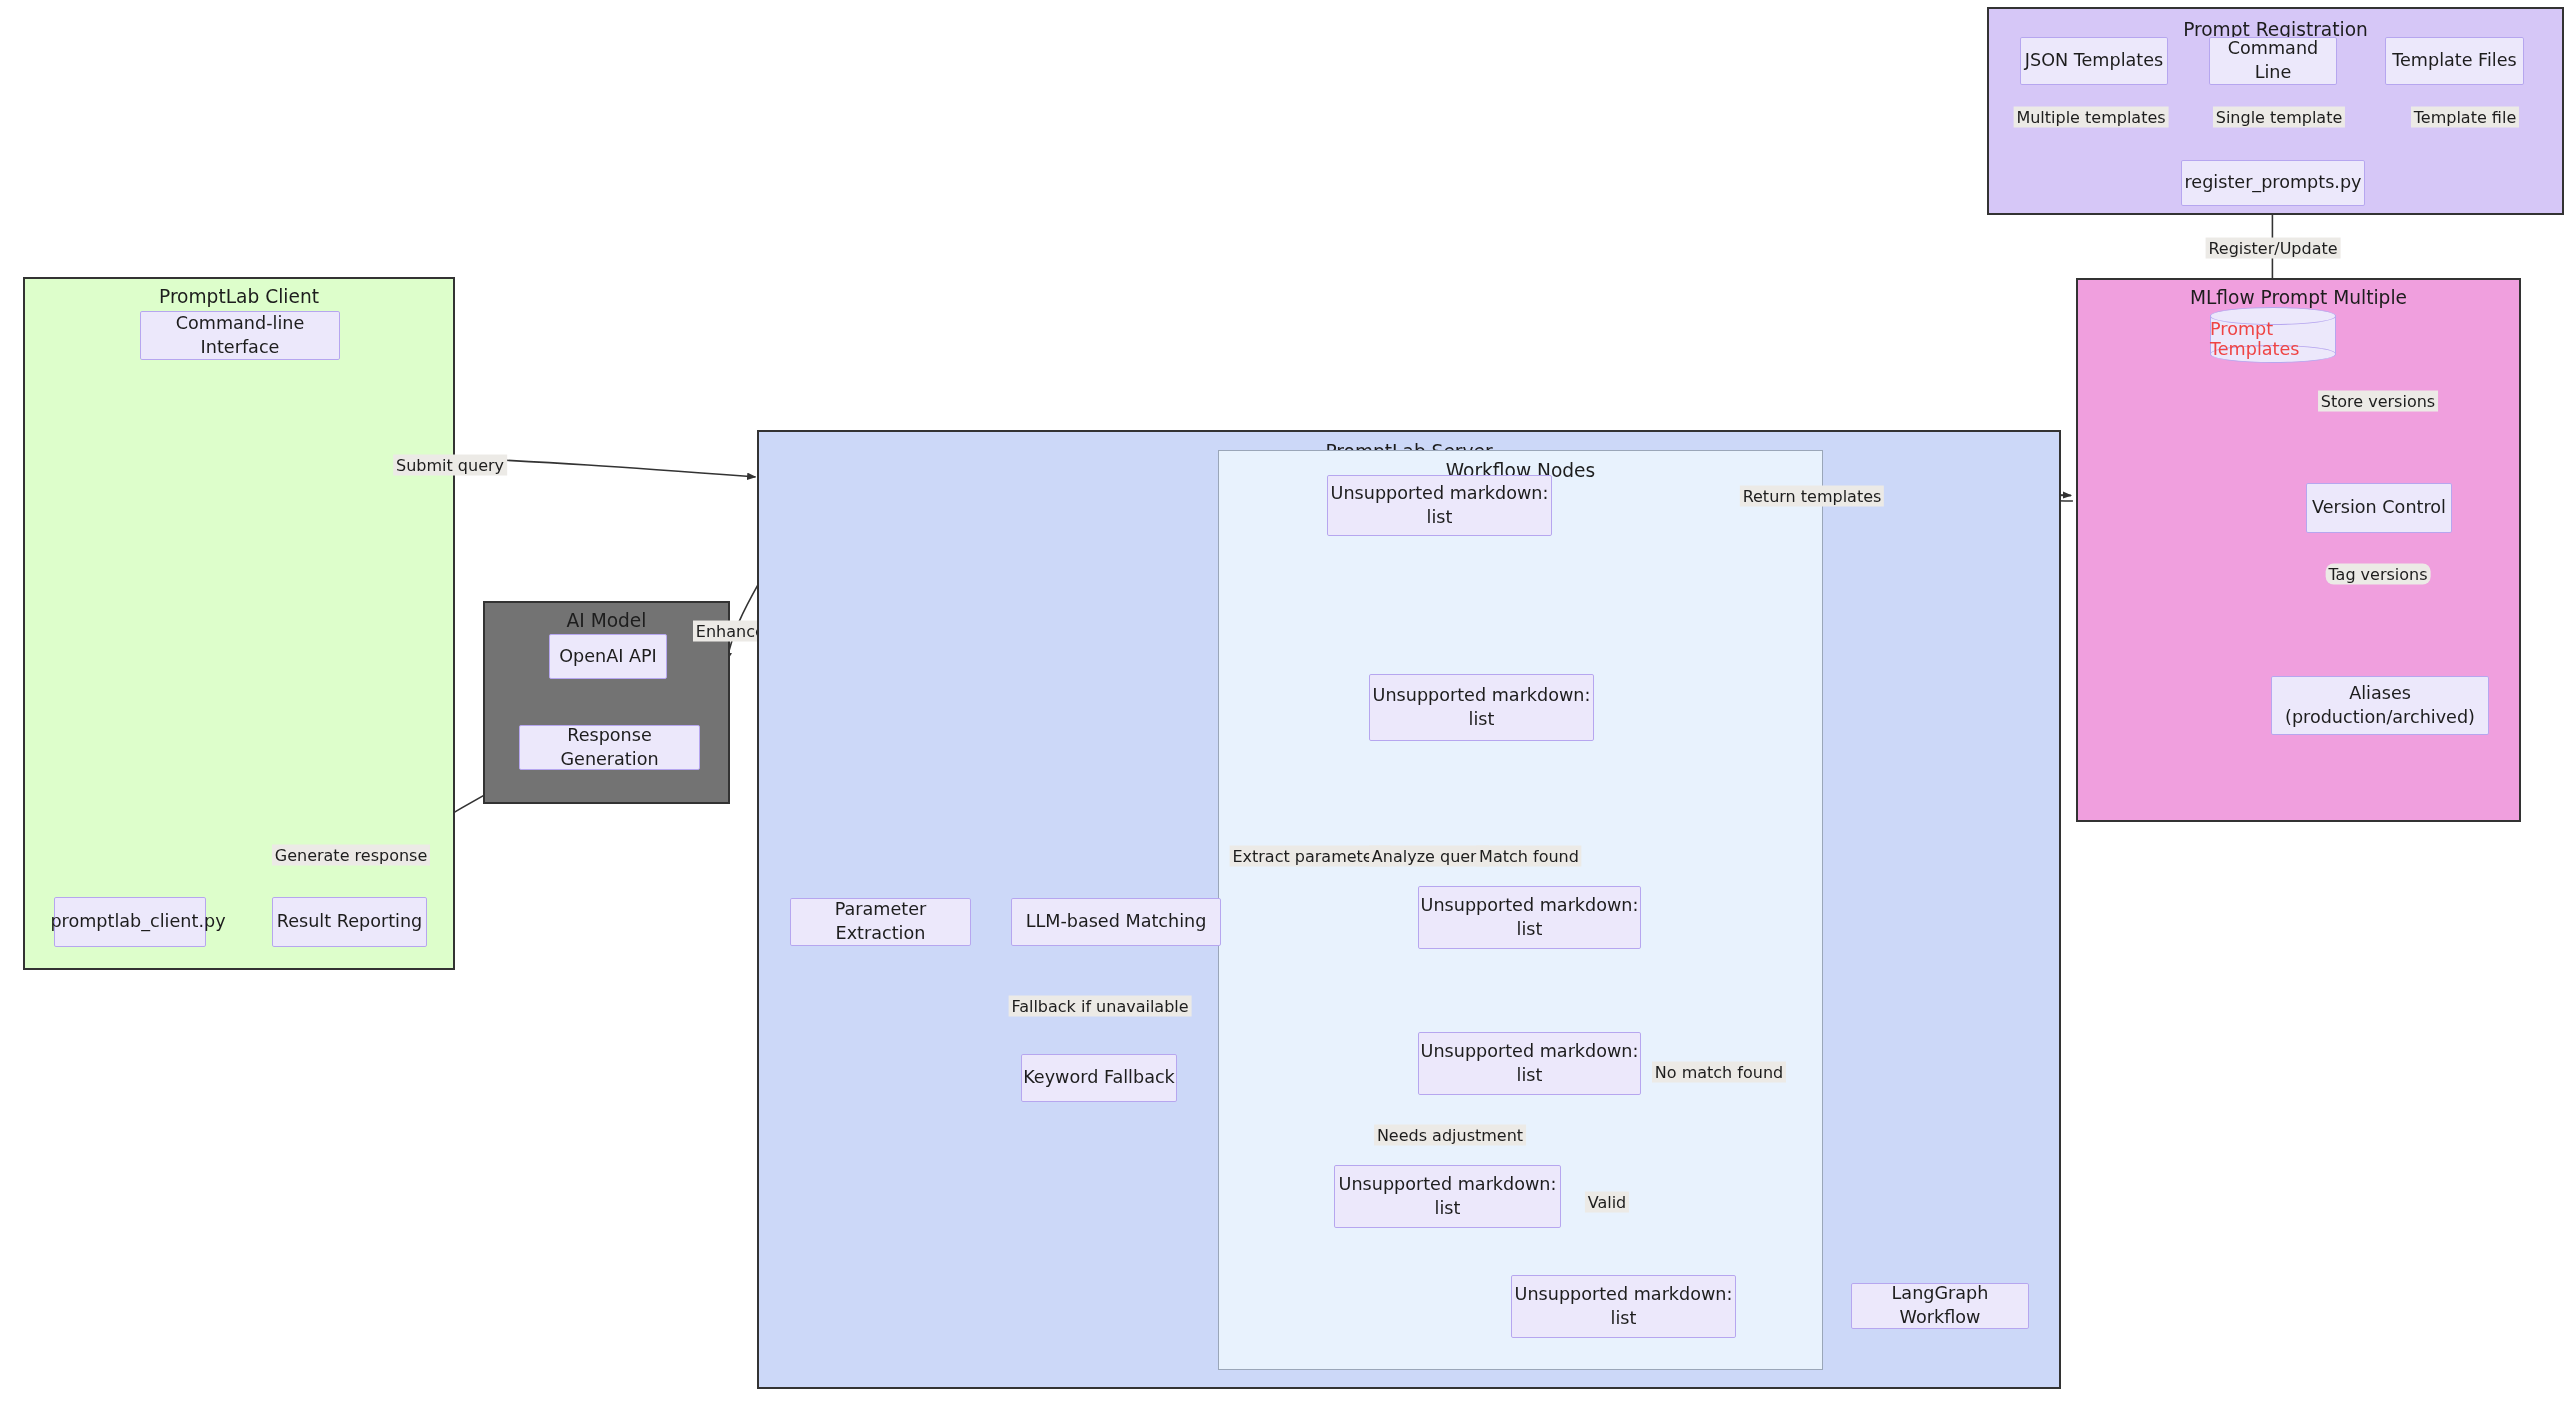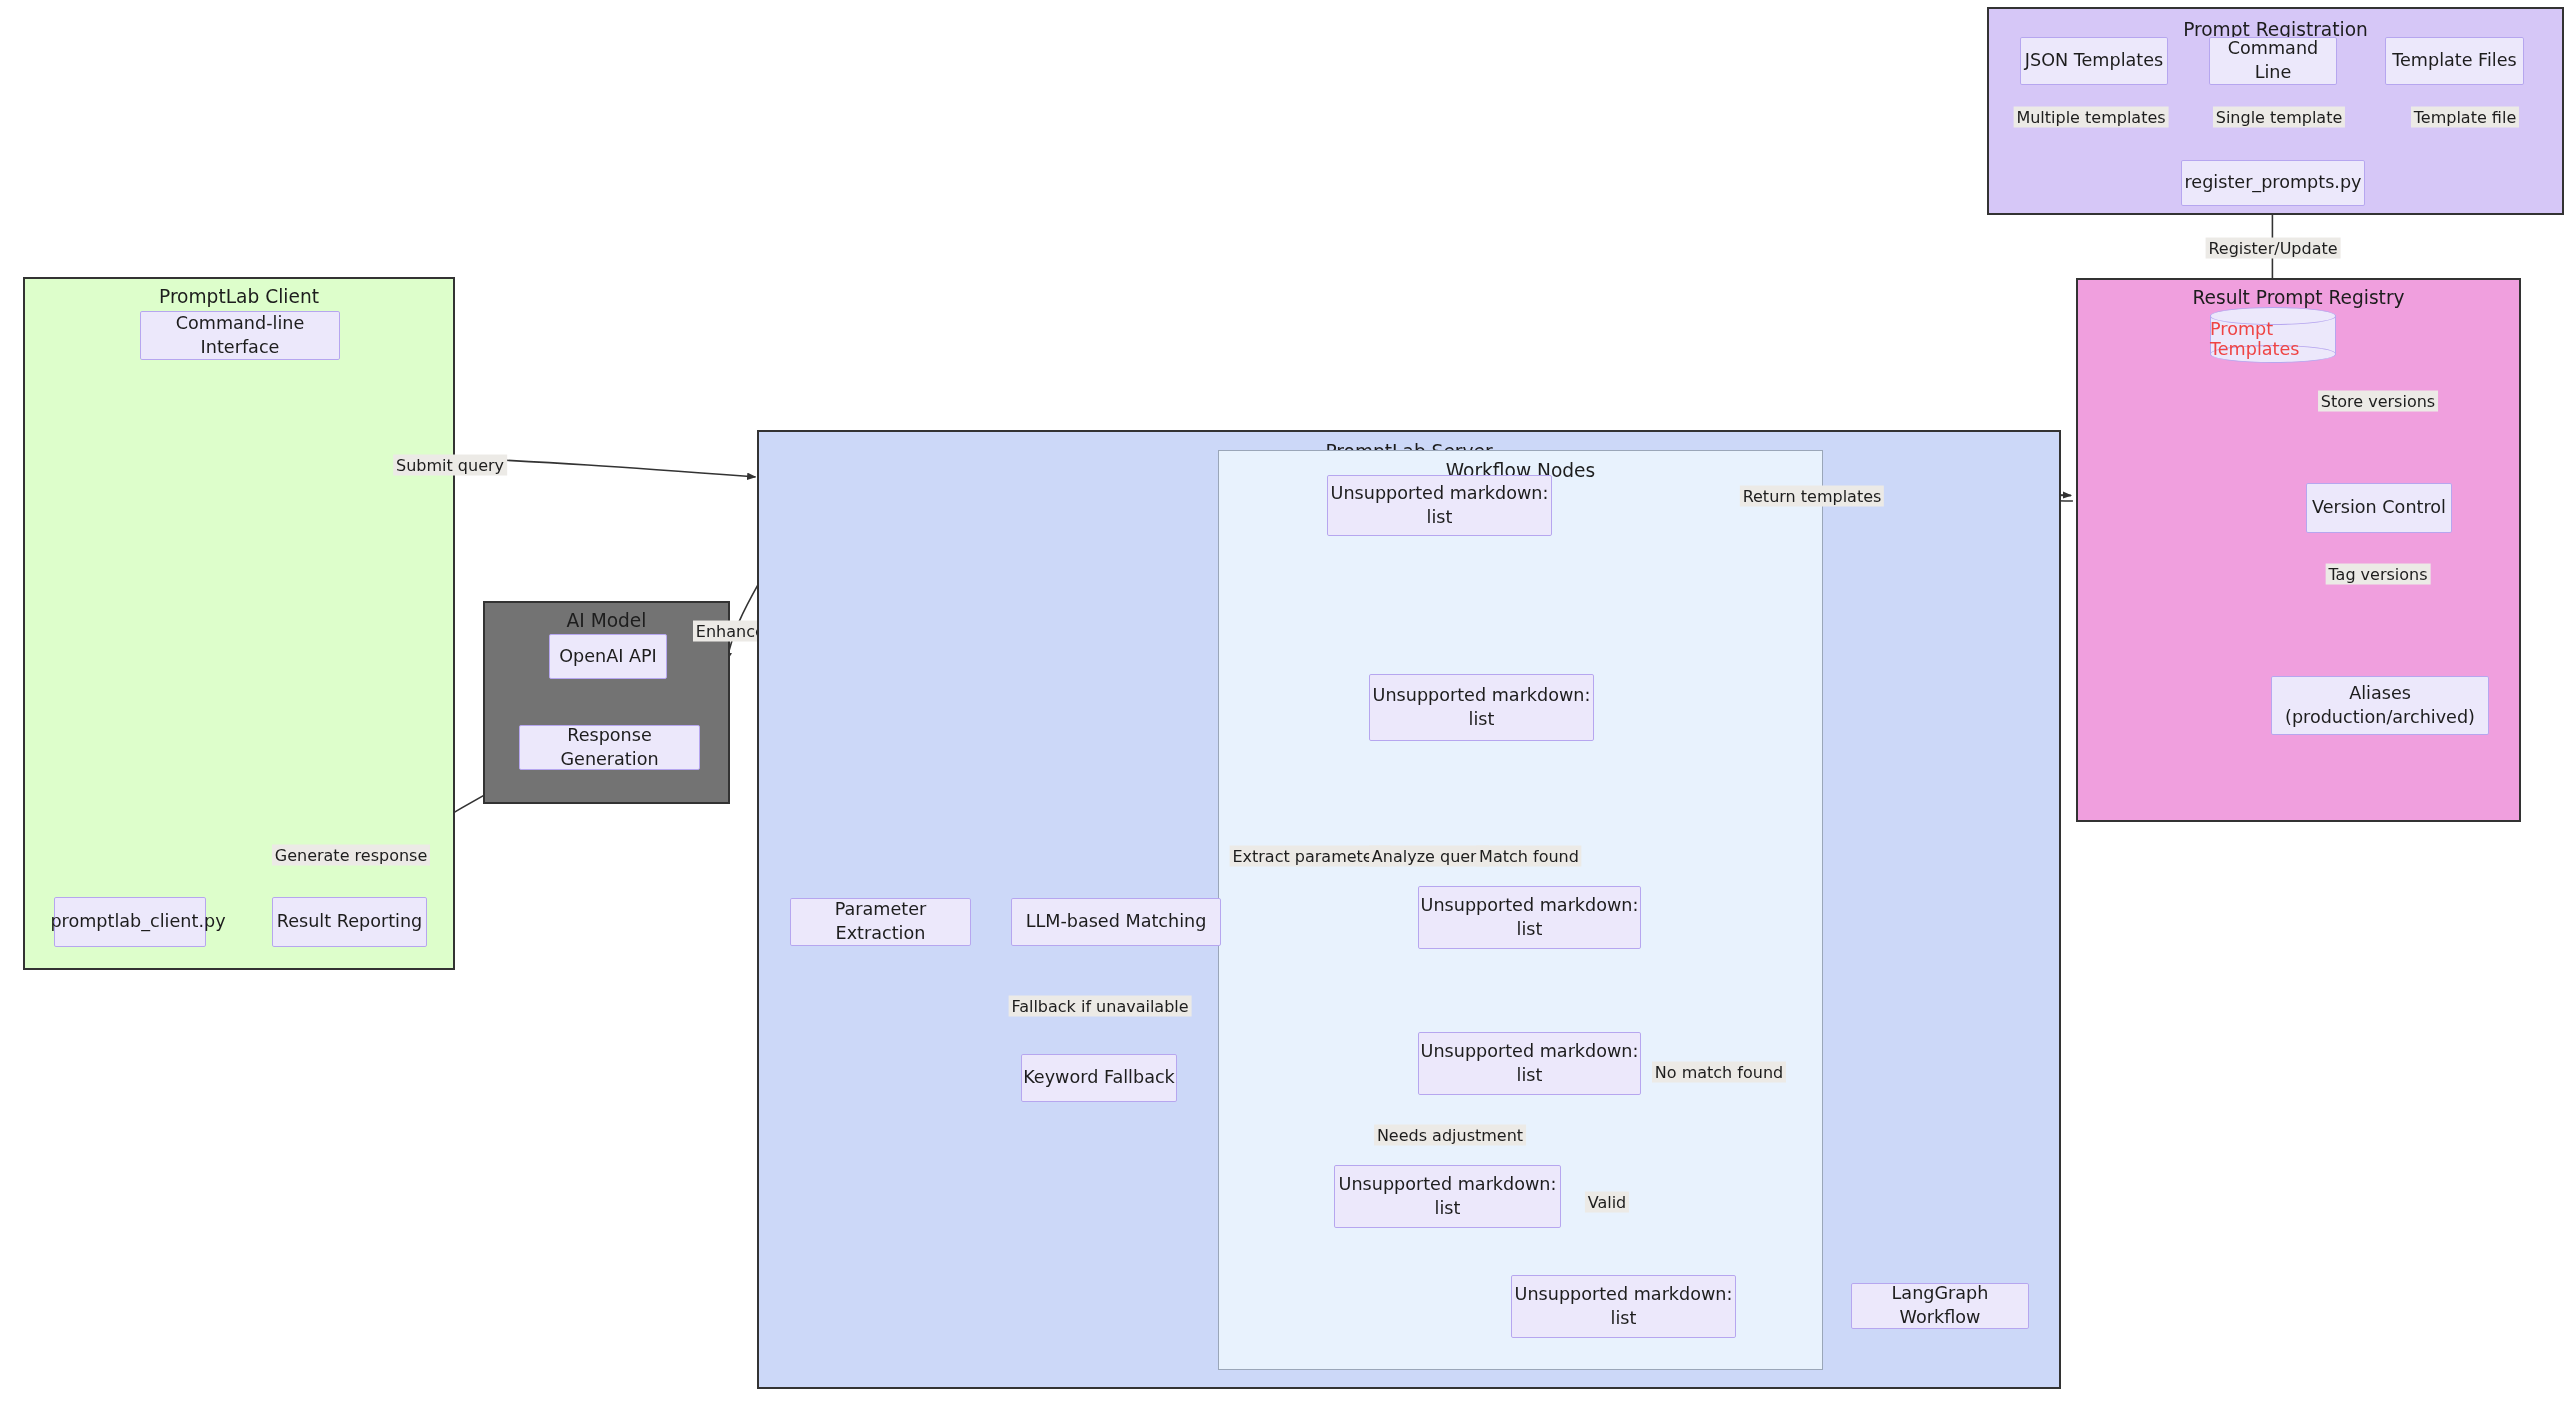--- a/index.html
+++ b/index.html
@@ -162,39 +162,39 @@
   <div class="node" style="left:2181px;top:160px;width:184px;height:46px;">
     <span class="nl">register_prompts.py</span>
   </div>
 
   <div class="elabel" style="left:2091px;top:117px;">Multiple templates</div>
   <div class="elabel" style="left:2279px;top:117px;">Single template</div>
   <div class="elabel" style="left:2465px;top:117px;">Template file</div>
   <div class="elabel" style="left:2273px;top:248px;">Register/Update</div>
 
   <div class="cluster c-pink" style="left:2076px;top:278px;width:445px;height:544px;">
-    <div class="cluster-title" style="top:7.4px;">Result Prompt Registry</div>
+    <div class="cluster-title" style="top:7.4px;">MLflow Prompt Multiple</div>
   </div>
   <div class="cyl" style="left:2210px;top:307px;width:126px;height:56px;">
     <div class="cyl-body"></div>
     <div class="cyl-bot"></div>
     <div class="cyl-top"></div>
     <div class="cyl-label">Prompt Templates</div>
   </div>
   <div class="node" style="left:2306px;top:483px;width:146px;height:50px;">
     <span class="nl">Version Control</span>
   </div>
   <div class="node" style="left:2271px;top:676px;width:218px;height:59px;">
     <span class="nlines">
       <span class="nl">Aliases</span>
       <span class="nl">(production/archived)</span>
     </span>
   </div>
   <div class="elabel" style="left:2378px;top:401px;">Store versions</div>
-  <div class="elabel" style="left:2378px;top:574px;">Tag versions</div>
+  <div class="elabel" style="left:2378px;top:574px;border-radius:8px;">Tag versions</div>
 
   <div class="cluster c-green" style="left:23px;top:277px;width:432px;height:693px;">
     <div class="cluster-title" style="top:7.4px;">PromptLab Client</div>
   </div>
   <div class="node" style="left:140px;top:311px;width:200px;height:49px;">
     <span class="nl">Command-line Interface</span>
   </div>
   <div class="node" style="left:54px;top:897px;width:152px;height:50px;padding-left:16px;">
     <span class="nl">promptlab_client.py</span>
   </div>

